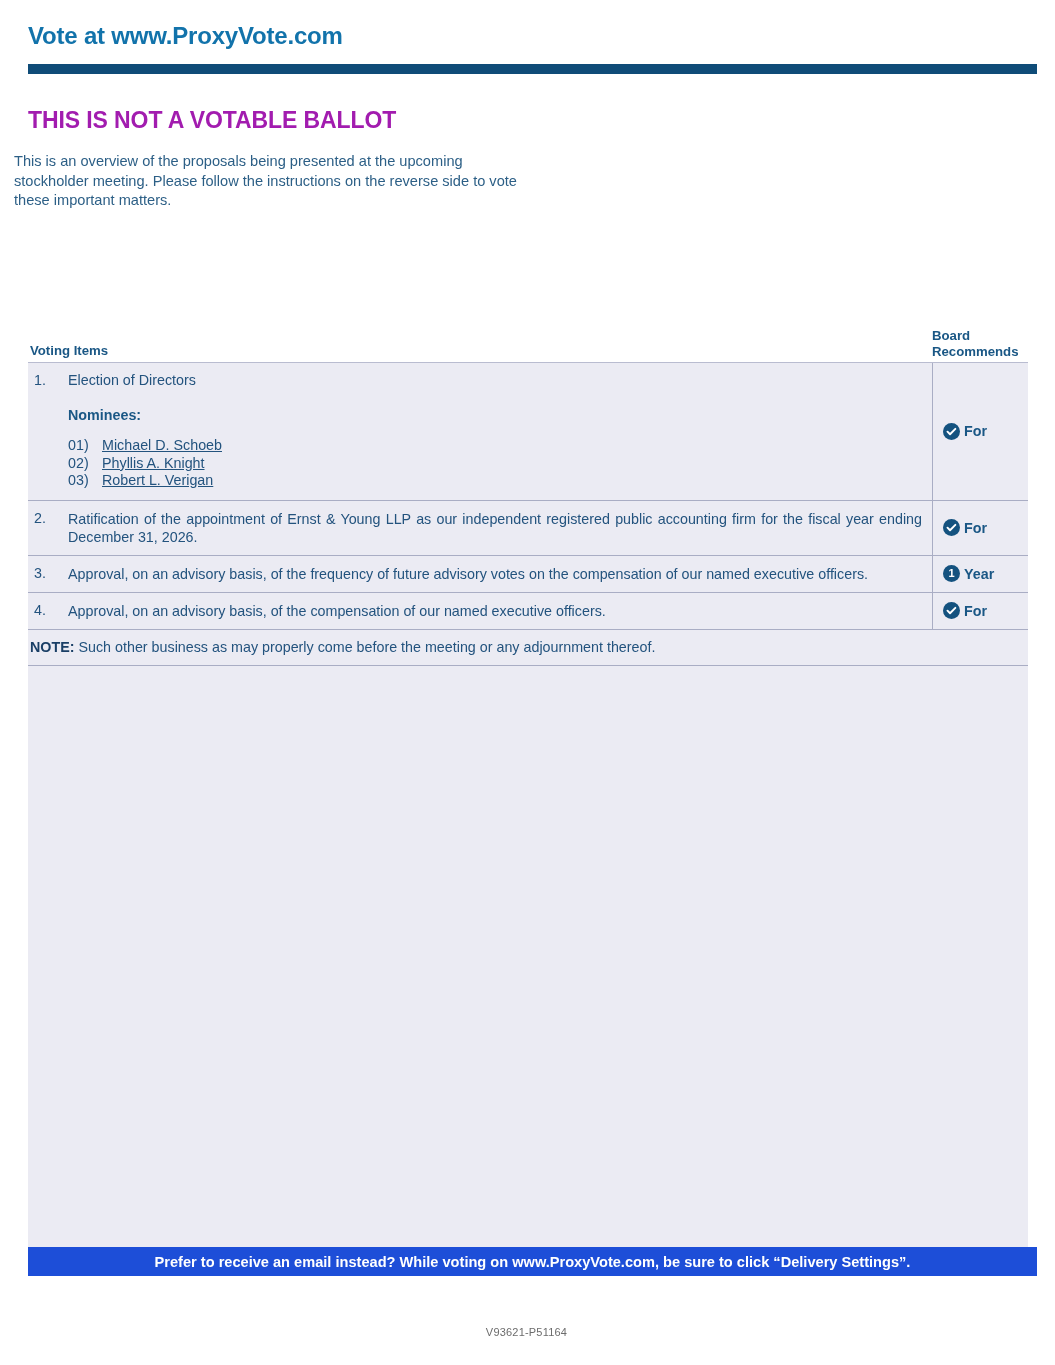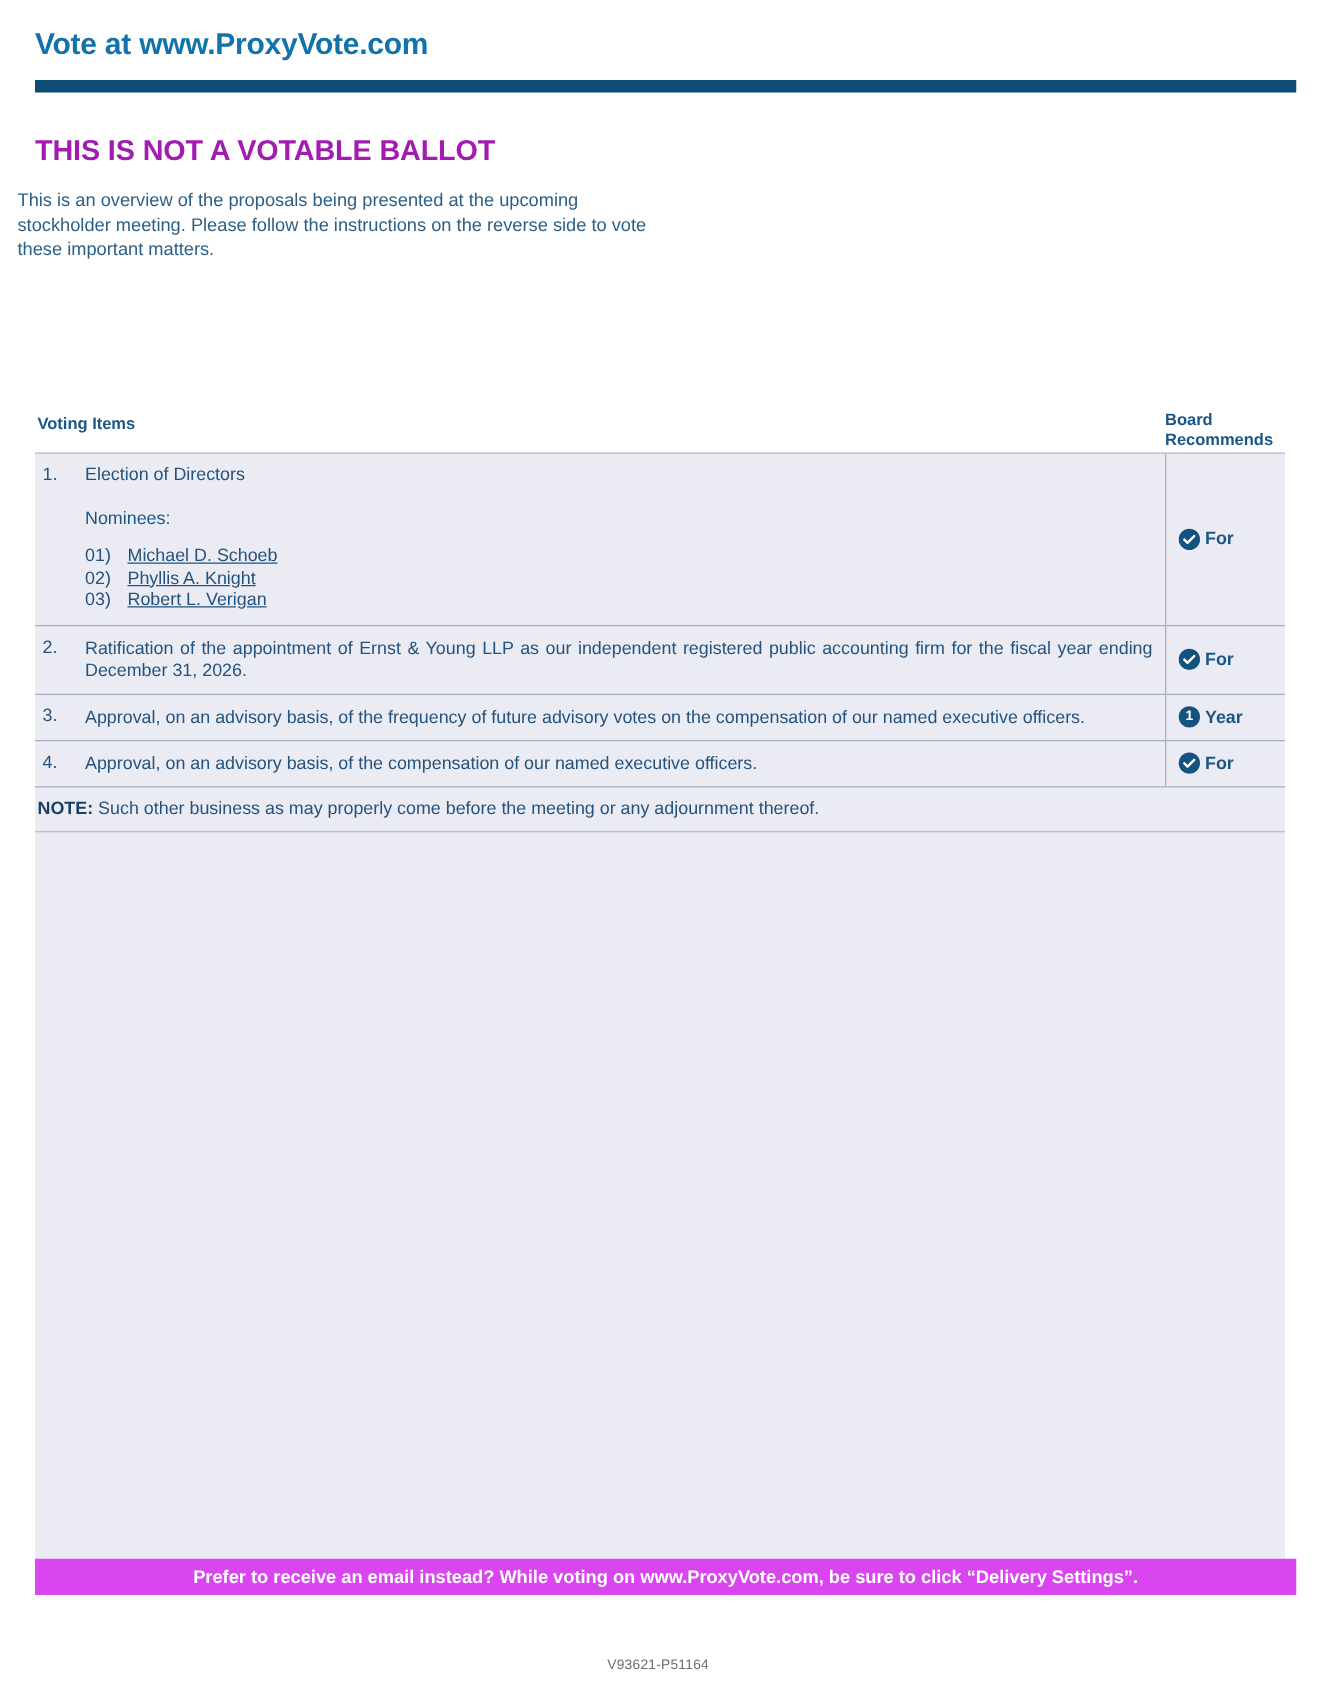--- a/index.html
+++ b/index.html
@@ -69,21 +69,21 @@
     top: 318px;
     width: 1000px;
   }
   .col-head-row {
     position: relative;
     height: 44px;
   }
   .col-head-items {
     position: absolute;
     left: 2px;
-    bottom: 16px;
+    bottom: 4px;
     font-size: 13.2px;
     font-weight: bold;
     color: #1a5785;
   }
   .col-head-board {
     position: absolute;
     right: 0px;
     bottom: 3px;
     width: 96px;
     text-align: left;
@@ -165,21 +165,21 @@
     color: #1a5785;
   }
 
   
   .row-directors .cell-body { padding-top: 8px; padding-bottom: 10px; }
   .row-directors .cell-rec { justify-content: flex-start; }
   .dir-title { font-size: 14.3px; color: #23537e; }
   .nominees-label {
     margin-top: 17px;
     font-size: 14.3px;
-    font-weight: normal;
+    font-weight: bold;
     color: #1a5785;
   }
   .nominee-list {
     margin-top: 13px;
     font-size: 14.3px;
     line-height: 17.5px;
     color: #23537e;
   }
   .nominee-line { white-space: nowrap; text-decoration: underline; }
   .nominee-line .nidx {
@@ -203,21 +203,21 @@
     background: #ebebf3;
   }
 
   
   .footer-band {
     position: absolute;
     left: 28px;
     top: 1247px;
     width: 1009px;
     height: 29px;
-    background: #d946ef;
+    background: #1d4ed8;
     color: #ffffff;
     font-size: 14.6px;
     font-weight: bold;
     display: flex;
     align-items: center;
     justify-content: center;
     box-sizing: border-box;
   }
   .control-number {
     position: absolute;

